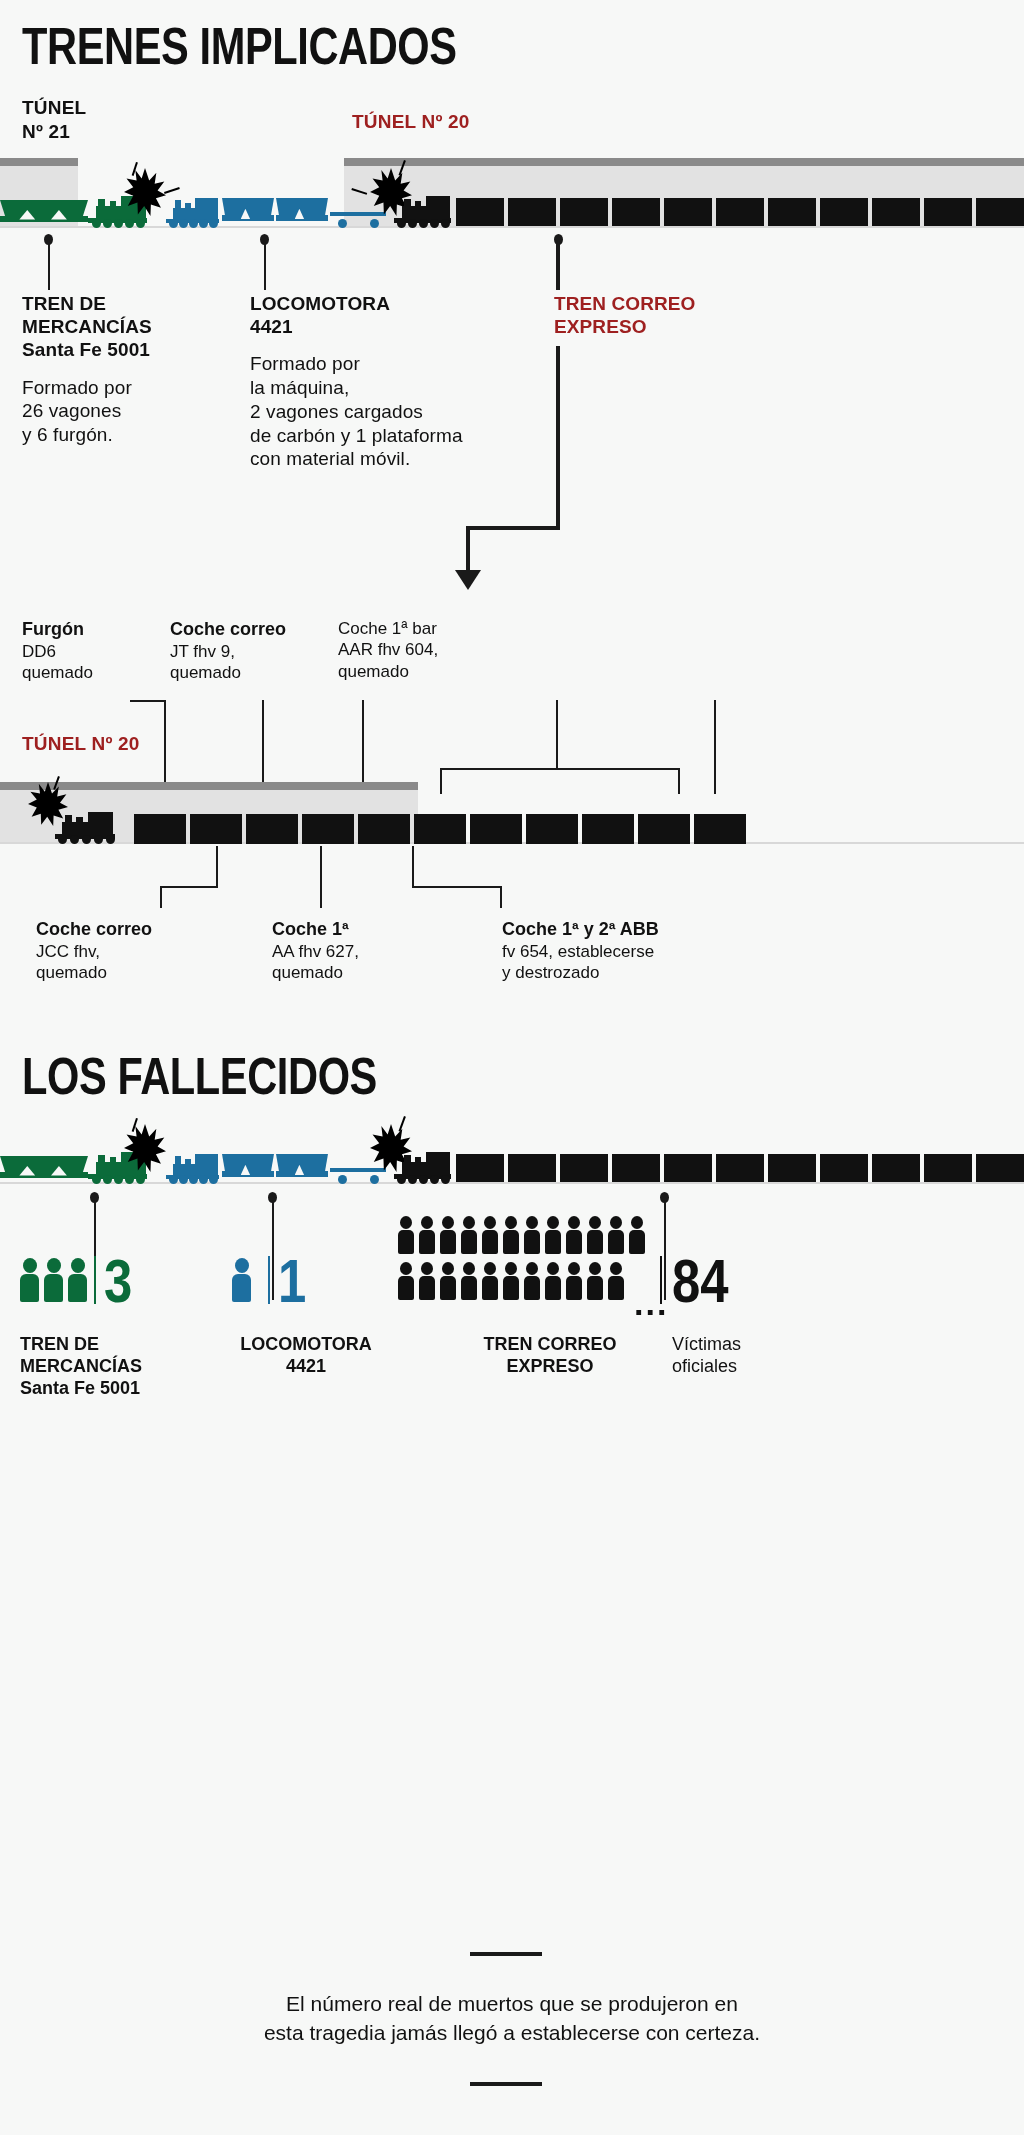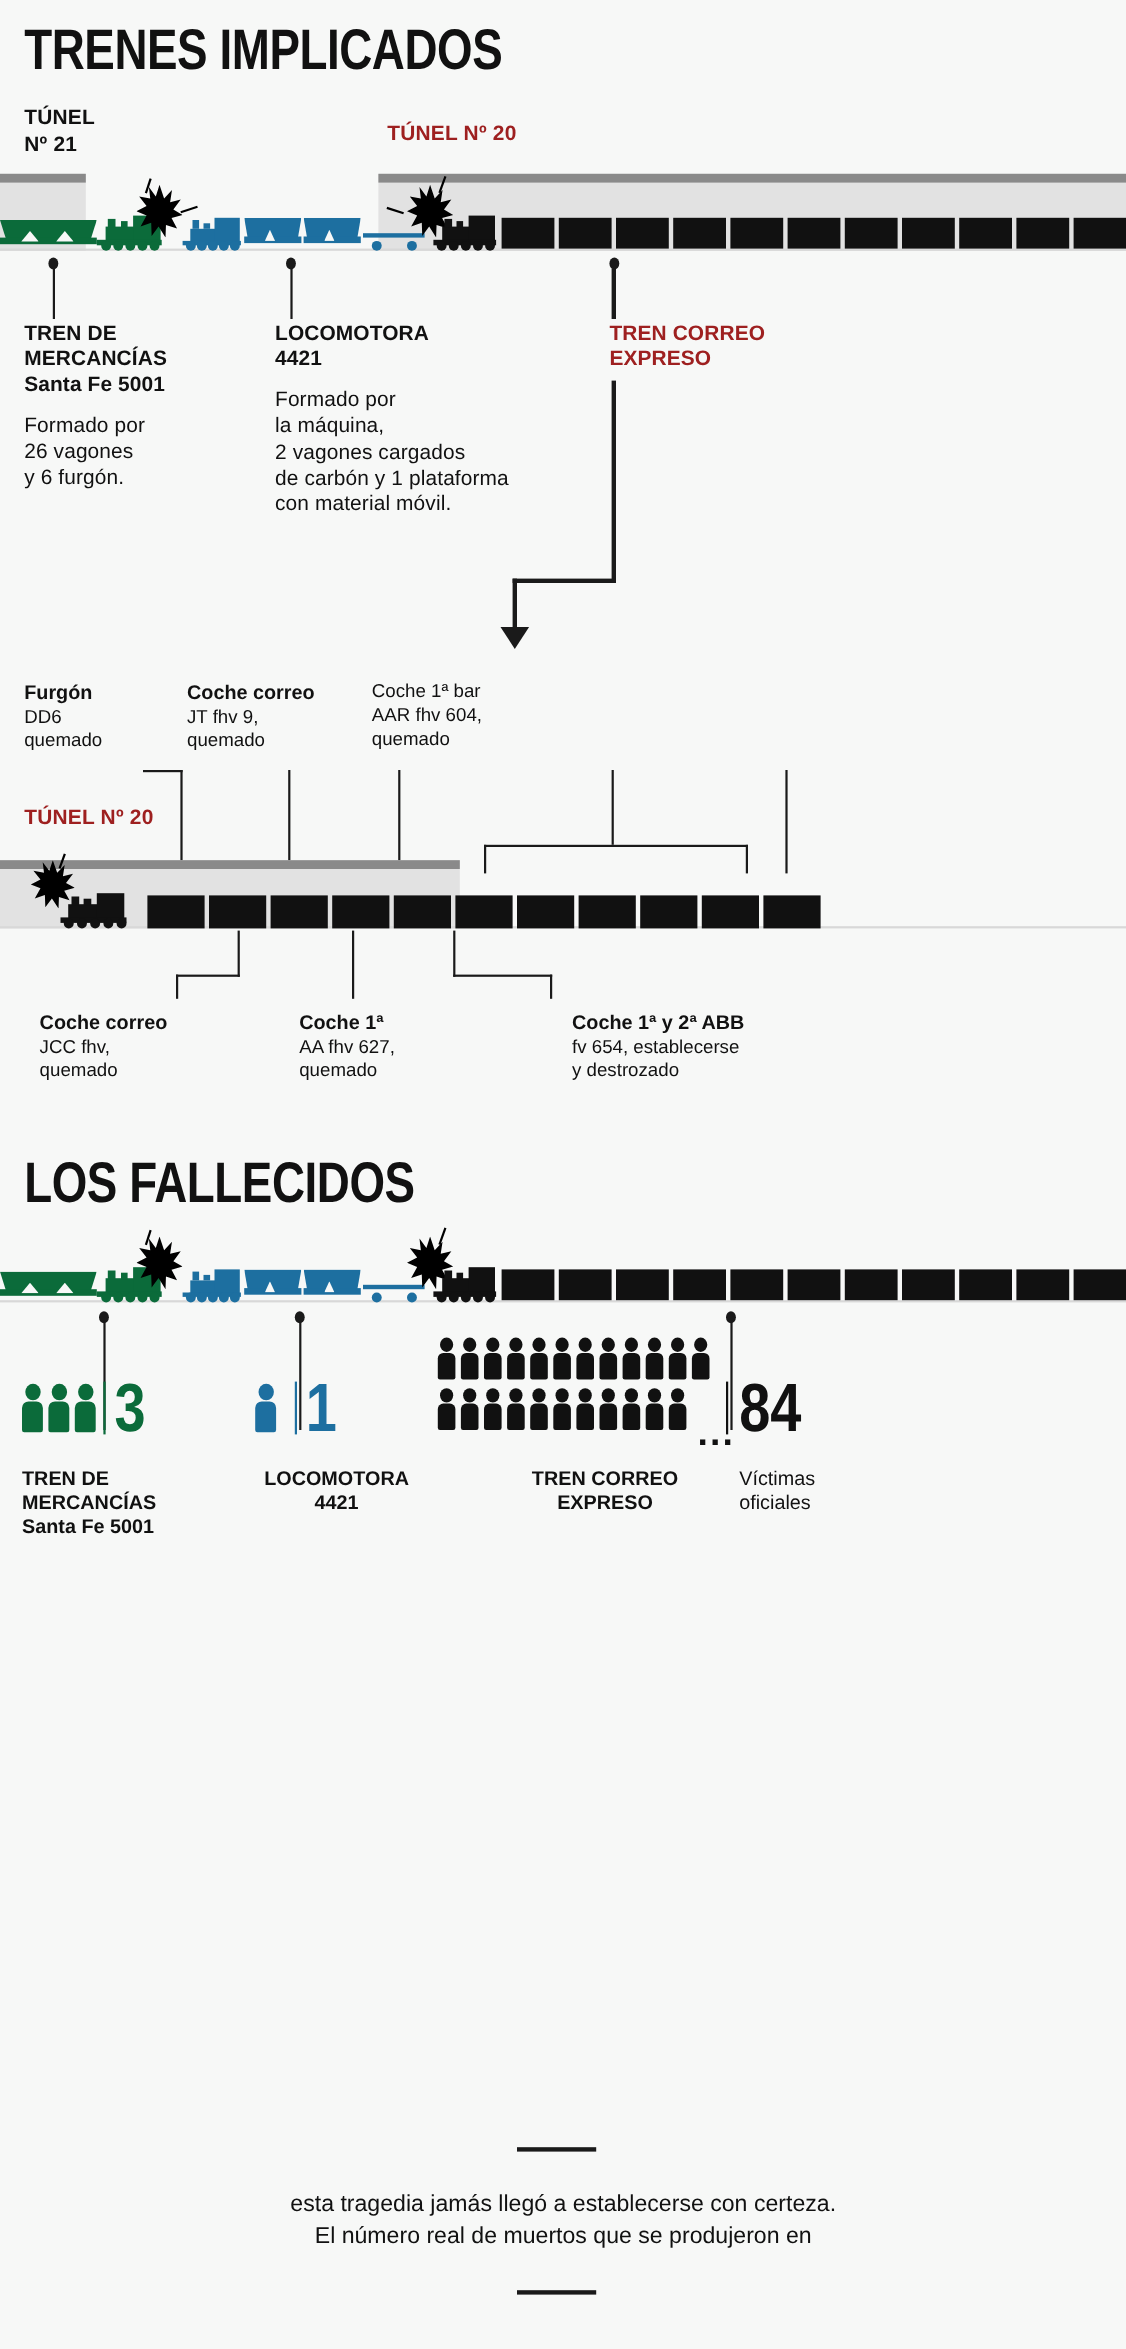--- a/index.html
+++ b/index.html
@@ -435,21 +435,21 @@
     <div class="bd">JCC fhv,</div>
     <div class="bd">quemado</div>
   </div>
 
   <div class="mini" style="left:272px; top:918px; width:200px;">
     <div class="hd">Coche 1ª</div>
     <div class="bd">AA fhv 627,</div>
     <div class="bd">quemado</div>
   </div>
 
-  <div class="mini" style="left:520px; top:918px; width:260px;">
+  <div class="mini" style="left:502px; top:918px; width:260px;">
     <div class="hd">Coche 1ª y 2ª ABB</div>
     <div class="bd">fv 654, establecerse</div>
     <div class="bd">y destrozado</div>
   </div>
 
   <div class="section-title" style="left:22px; top:1050px;">LOS FALLECIDOS</div>
 
   <div class="ground" style="left:0px; top:1182px; width:1024px;"></div>
 
   <div class="hopper" style="left:0px; top:1156px; width:88px; height:28px;">
@@ -688,19 +688,19 @@
   </div>
 
   <div class="cap plain" style="left:672px; top:1334px; width:140px;">
     <div>Víctimas</div>
     <div>oficiales</div>
   </div>
 
   <div class="rule" style="left:470px; top:1952px; width:72px;"></div>
 
   <div class="footnote" style="left:0px; top:1990px;">
+    <div>El número real de muertos que se produjeron en</div>
     <div>esta tragedia jamás llegó a establecerse con certeza.</div>
-    <div>El número real de muertos que se produjeron en</div>
   </div>
 
   <div class="rule" style="left:470px; top:2082px; width:72px;"></div>
 
 </div>
 
 </body></html>

